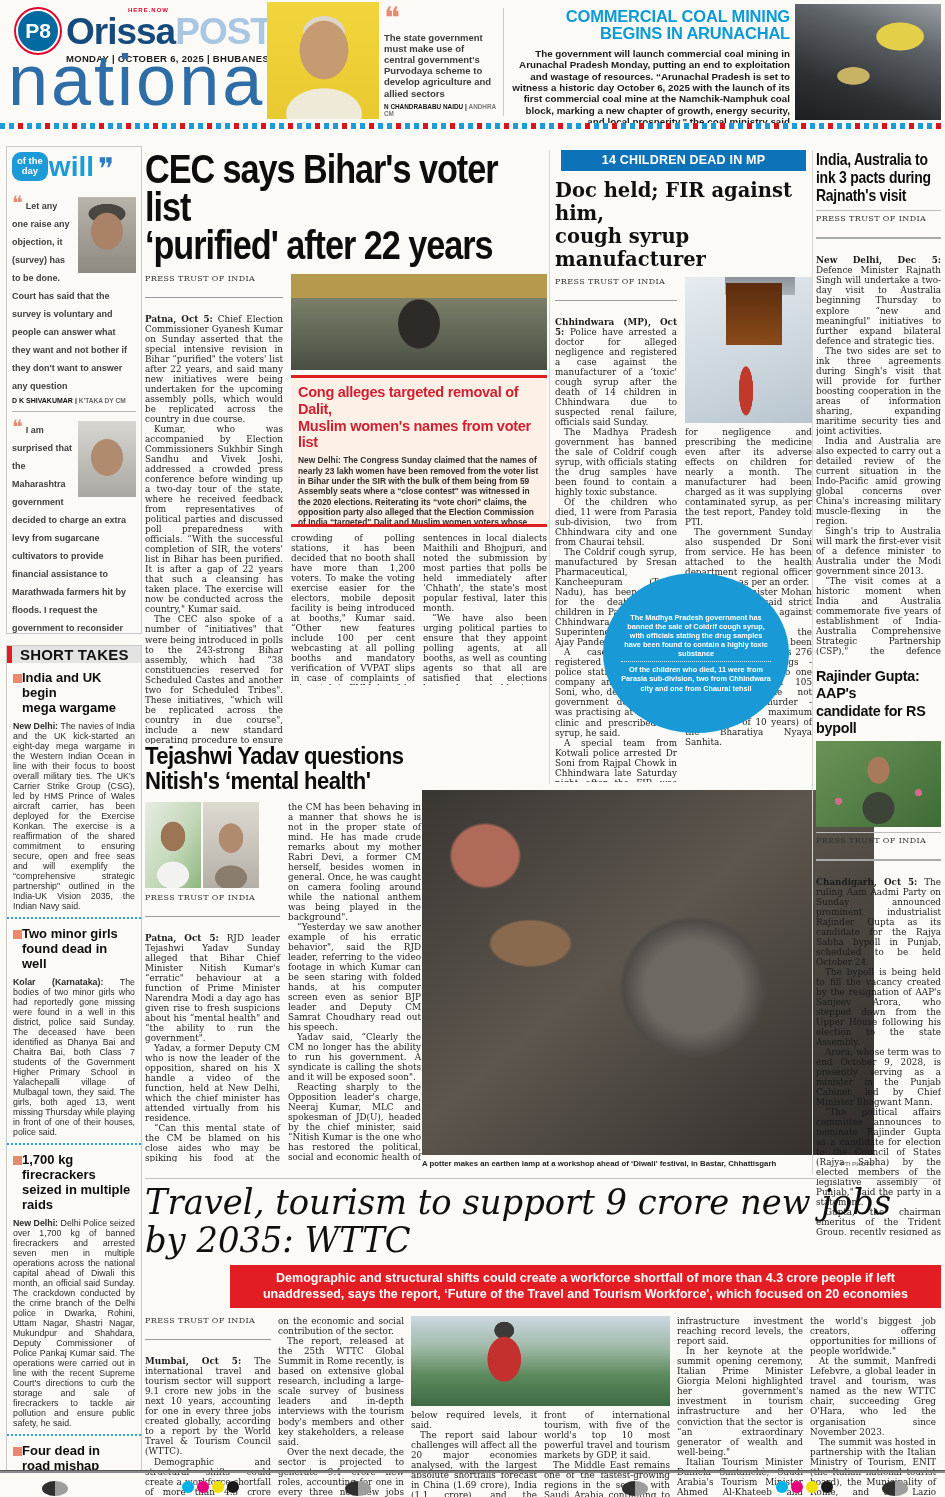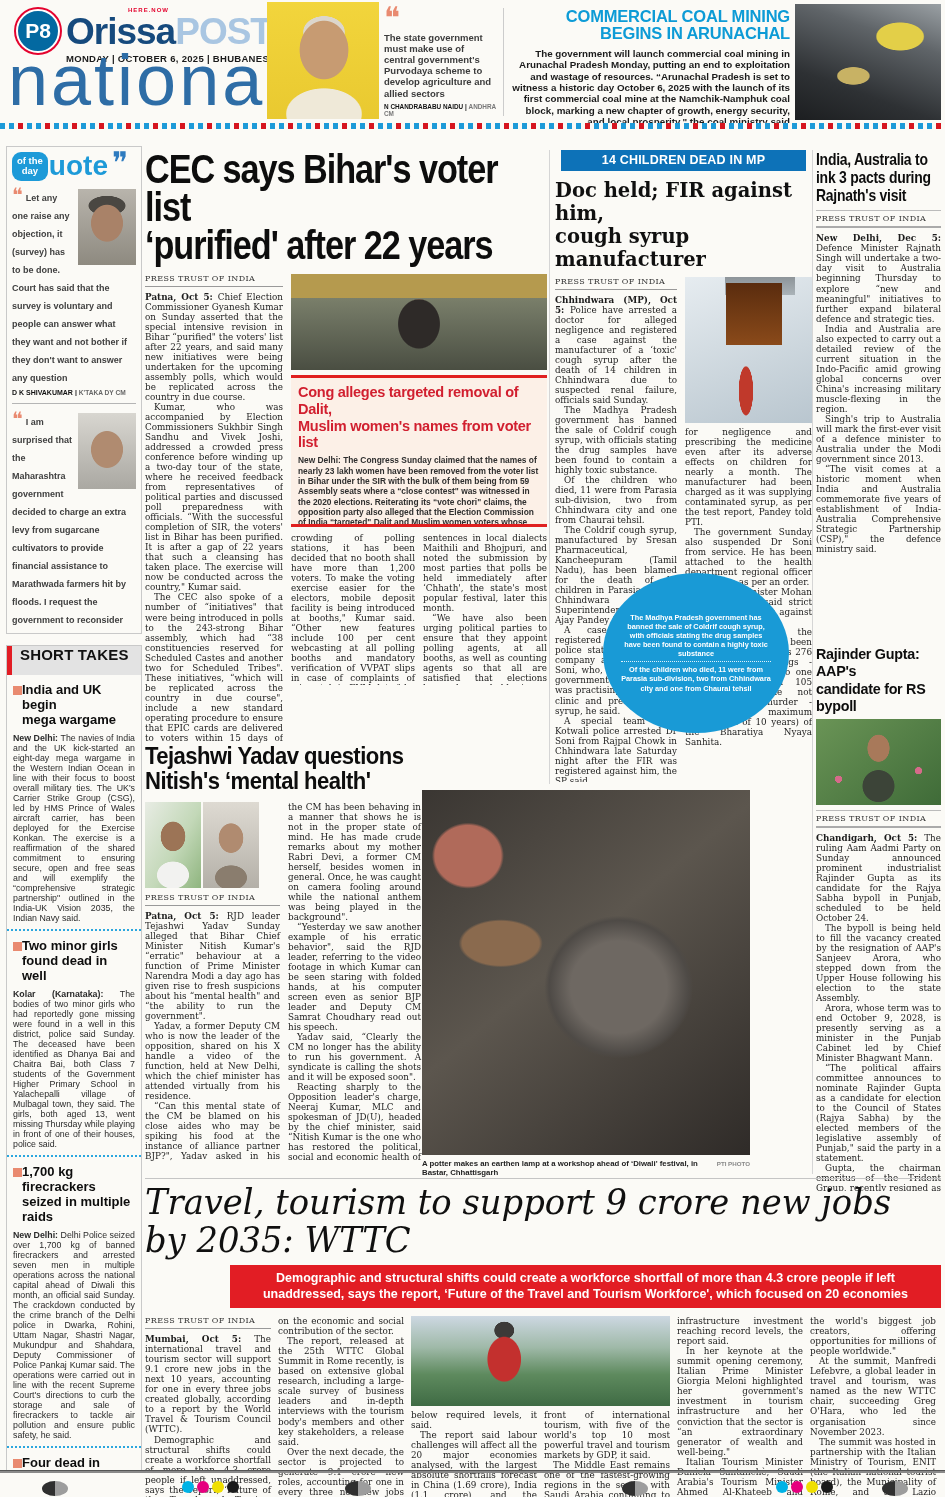--- a/index.html
+++ b/index.html
@@ -38,49 +38,49 @@
   .coal-photo{position:absolute;left:795px;top:4px;width:146px;height:116px;
     background:
       radial-gradient(34px 20px at 72% 28%,#e3cf48 68%,rgba(0,0,0,0) 72%),
       radial-gradient(26px 14px at 40% 62%,#c8b264 60%,rgba(0,0,0,0) 65%),
       linear-gradient(200deg,#9aa0a4 0%,#5f6468 30%,#2e3134 70%,#1c1e20 100%);}
   .dash-rule{position:absolute;left:0;top:123px;width:945px;height:6px;
     background:repeating-linear-gradient(90deg,#1d9ad8 0 5px,#fbfaf6 5px 9px,#1d9ad8 9px 14px,#fbfaf6 14px 18px,#d6151f 18px 23px,#fbfaf6 23px 27px);}
   
   .rail{position:absolute;left:6px;top:146px;width:136px;font-family:"Liberation Sans",sans-serif;}
   .quote-card{border:1px solid #c9c9c9;padding:5px 5px 2px;max-height:488px;overflow:hidden;}
-  .qod{display:flex;align-items:flex-start;margin-bottom:6px;}
+  .qod{display:flex;align-items:flex-end;margin-bottom:14px;}
   .qod-bubble{background:#1d9ad8;color:#fff;font:700 9.5px/1.1 "Liberation Sans",sans-serif;
     border-radius:9px;padding:4px 5px;text-align:center;white-space:pre-line;position:relative;}
   .qod-bubble::after{content:"";position:absolute;left:8px;bottom:-5px;border:5px solid rgba(0,0,0,0);border-top-color:#1d9ad8;border-left-width:2px;}
   .qod-rest{font:800 28px/1 "Liberation Sans",sans-serif;color:#1d9ad8;margin-left:1px;}
   .qod-marks{color:#2e7bbf;font-size:30px;line-height:.75;margin-left:4px;}
   .q-item{overflow:hidden;}
   .q-icon{float:left;color:#e98a70;font-size:20px;line-height:.85;margin-right:3px;}
   .q-photo{float:right;width:58px;height:76px;margin:2px 0 2px 4px;}
   .ph-shiv{background:radial-gradient(26px 30px at 50% 45%,#a98268 60%,rgba(0,0,0,0) 63%),radial-gradient(30px 16px at 50% 22%,#4a4742 60%,rgba(0,0,0,0) 63%),linear-gradient(#b8b4ac,#8e8a80);}
   .ph-pawar{background:radial-gradient(26px 30px at 50% 48%,#b08b70 60%,rgba(0,0,0,0) 63%),linear-gradient(#d8d6d0,#aaa8a2);}
   .q-text{font:600 9px/1.22 "Liberation Sans",sans-serif;color:#404040;}
   .q-attr{clear:both;padding-top:4px;font-size:7px;font-weight:800;color:#111;}
   .q-role{font-weight:600;color:#666;font-size:6.6px;}
   .q-sep{border:0;border-top:1px solid #b5b5b5;margin:7px 0;}
   .takes-card{margin-top:11px;border:1px solid #c9c9c9;max-height:828px;overflow:hidden;}
-  .takes-title{display:flex;align-items:flex-start;background:#e3e3e3;height:29px;}
+  .takes-title{display:flex;align-items:flex-start;background:#e3e3e3;height:17px;}
   .takes-bar{width:5px;height:100%;background:#e21d24;}
   .takes-label{font:800 15px "Liberation Sans",sans-serif;color:#111;padding-left:8px;letter-spacing:.2px;}
   .take{padding:8px 6px 6px;}
   .take + .take{border-top:2px dotted #2aa6de;}
   .take-head{display:flex;}
   .take-bullet{width:9px;height:9px;background:#e98a70;margin-top:3px;flex:none;}
   .take-title{font:800 13px/1.15 "Liberation Sans",sans-serif;color:#0d0d0d;white-space:pre-line;}
   .take-body{margin-top:5px;font:500 8.6px/1.26 "Liberation Sans",sans-serif;color:#2a2a2a;}
   .take-body p{text-align:left;}
   
   .byline{font:400 8px "DejaVu Serif",serif;color:#333;letter-spacing:.4px;
-    border-bottom:1px solid #999;padding-bottom:3px;margin-bottom:5px;display:block;width:100%;}
+    border-bottom:1px solid #999;padding-bottom:14px;margin-bottom:16px;display:block;width:100%;}
   .btxt p{font-size:8.8px;line-height:1.14;text-align:justify;text-indent:9px;margin:0;}
   .btxt p:first-child{text-indent:0;}
   .btxt strong{font-weight:700;}
   
   .main{position:absolute;left:145px;top:150px;width:667px;height:1030px;}
   .v1{position:absolute;left:404px;top:0;width:1px;height:634px;background:#d5d5d5;}
   .v2{position:absolute;left:812px;top:150px;width:1px;height:1024px;background:#d5d5d5;}
   .cec{position:absolute;left:0;top:0;width:402px;}
   .cec-head{width:470px;transform:scaleX(.855);transform-origin:left top;
     font:800 40px/0.95 "Liberation Sans",sans-serif;letter-spacing:-1.2px;color:#0d0d0d;
@@ -126,21 +126,21 @@
     font:700 24px/1.04 "Liberation Sans",sans-serif;letter-spacing:-.6px;color:#0d0d0d;
     white-space:pre-line;margin-bottom:8px;}
   .tj-body{display:flex;gap:8px;height:360px;overflow:hidden;}
   .tj-c1{width:135px;flex:none;}
   .tj-c2{width:133px;flex:none;}
   .tj-photos{display:flex;gap:2px;margin-bottom:5px;}
   .tj-photos .ph{width:56px;height:86px;}
   .ph-tejashwi{background:radial-gradient(20px 24px at 50% 40%,#9c7456 60%,rgba(0,0,0,0) 63%),radial-gradient(26px 22px at 50% 85%,#f2f2f0 60%,rgba(0,0,0,0) 63%),linear-gradient(120deg,#e8ece4 0%,#c3d8b8 55%,#8fb57f 100%);}
   .ph-nitish{background:radial-gradient(20px 24px at 50% 42%,#b08b70 60%,rgba(0,0,0,0) 63%),radial-gradient(26px 20px at 50% 88%,#8a7d6e 60%,rgba(0,0,0,0) 63%),linear-gradient(#dedad2,#b4b0a8);}
   
-  .potter{position:absolute;left:277px;top:640px;width:328px;}
+  .potter{position:absolute;left:277px;top:640px;width:452px;}
   .potter-photo{height:365px;
     background:
       radial-gradient(120px 115px at 60% 54%,#6e6862 0 40%,#4e4a46 58%,rgba(0,0,0,0) 62%),
       radial-gradient(46px 40px at 61% 50%,#8a8078 0 58%,rgba(0,0,0,0) 62%),
       radial-gradient(60px 55px at 14% 18%,#b06a5a 0 55%,rgba(0,0,0,0) 60%),
       radial-gradient(70px 40px at 24% 42%,#8a6a4e 0 55%,rgba(0,0,0,0) 60%),
       linear-gradient(140deg,#3a3632,#5c564e 45%,#2f2b28);}
   .potter-cap{display:flex;justify-content:space-between;align-items:baseline;margin-top:4px;}
   .potter-cap .cap{font:700 7.8px "Liberation Sans",sans-serif;color:#222;}
   .potter-cap .credit{font:600 6.2px "Liberation Sans",sans-serif;color:#888;margin-left:6px;flex:none;}
@@ -211,21 +211,21 @@
     <div class="coal-body">The government will launch commercial coal mining in Arunachal Pradesh Monday, putting an end to exploitation and wastage of resources. “Arunachal Pradesh is set to witness a historic day October 6, 2025 with the launch of its first commercial coal mine at the Namchik-Namphuk coal block, marking a new chapter of growth, energy security, and local prosperity," the coal ministry said</div>
   </div>
   <div class="coal-photo"></div>
   <div class="dash-rule"></div>
 
   <div class="rail">
     <div class="quote-card">
       <div class="qod">
         <span class="qod-bubble">of the
 day</span>
-        <span class="qod-rest">uote</span>
+        <span class="qod-rest">will</span>
         <span class="qod-marks">❞</span>
       </div>
       <div class="q-item">
         <span class="q-icon">❝</span>
         <div class="q-photo ph-shiv"></div>
         <span class="q-text">Let any one raise any objection, it (survey) has to be done. Court has said that the survey is voluntary and people can answer what they want and not bother if they don't want to answer any question</span>
         <div class="q-attr"><span>D K SHIVAKUMAR</span> | <span class="q-role">K'TAKA DY CM</span></div>
       </div>
       <hr class="q-sep">
       <div class="q-item">
@@ -390,20 +390,21 @@
   <div class="v2"></div>
 
   <div class="rrail">
     <div>
       <div class="ia-head">India, Australia to
 ink 3 pacts during
 Rajnath's visit</div>
       <span class="byline">PRESS TRUST OF INDIA</span>
       <div class="ia-body btxt">
           <p><strong>New Delhi, Dec 5: </strong>Defence Minister Rajnath Singh will undertake a two-day visit to Australia beginning Thursday to explore “new and meaningful" initiatives to further expand bilateral defence and strategic ties.</p>
+          <p>The two sides are set to ink three agreements during Singh's visit that will provide for further boosting cooperation in the areas of information sharing, expanding maritime security ties and joint activities.</p>
           <p>India and Australia are also expected to carry out a detailed review of the current situation in the Indo-Pacific amid growing global concerns over China's increasing military muscle-flexing in the region.</p>
           <p>Singh's trip to Australia will mark the first-ever visit of a defence minister to Australia under the Modi government since 2013.</p>
           <p>“The visit comes at a historic moment when India and Australia commemorate five years of establishment of India-Australia Comprehensive Strategic Partnership (CSP)," the defence ministry said.</p>
         </div>
     </div>
     <div class="rg">
       <div class="rg-head">Rajinder Gupta: AAP's
 candidate for RS bypoll</div>
       <div class="rg-photo"></div>
       <span class="byline">PRESS TRUST OF INDIA</span>

